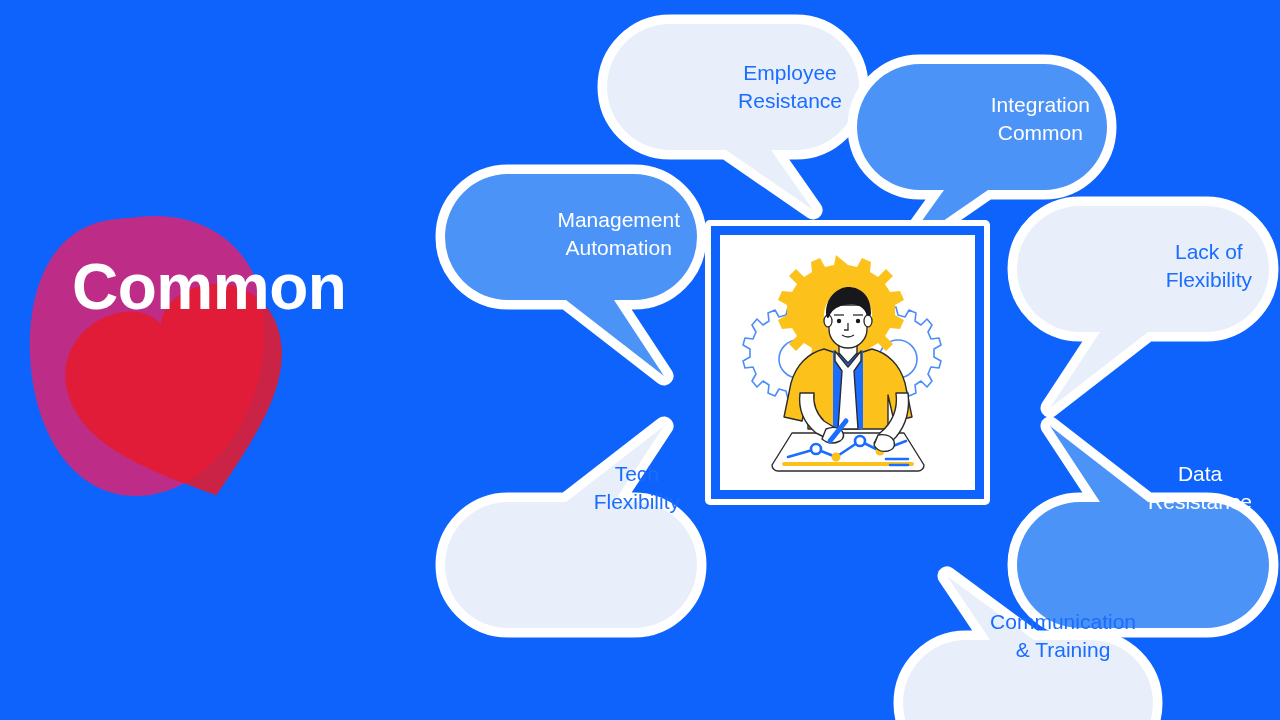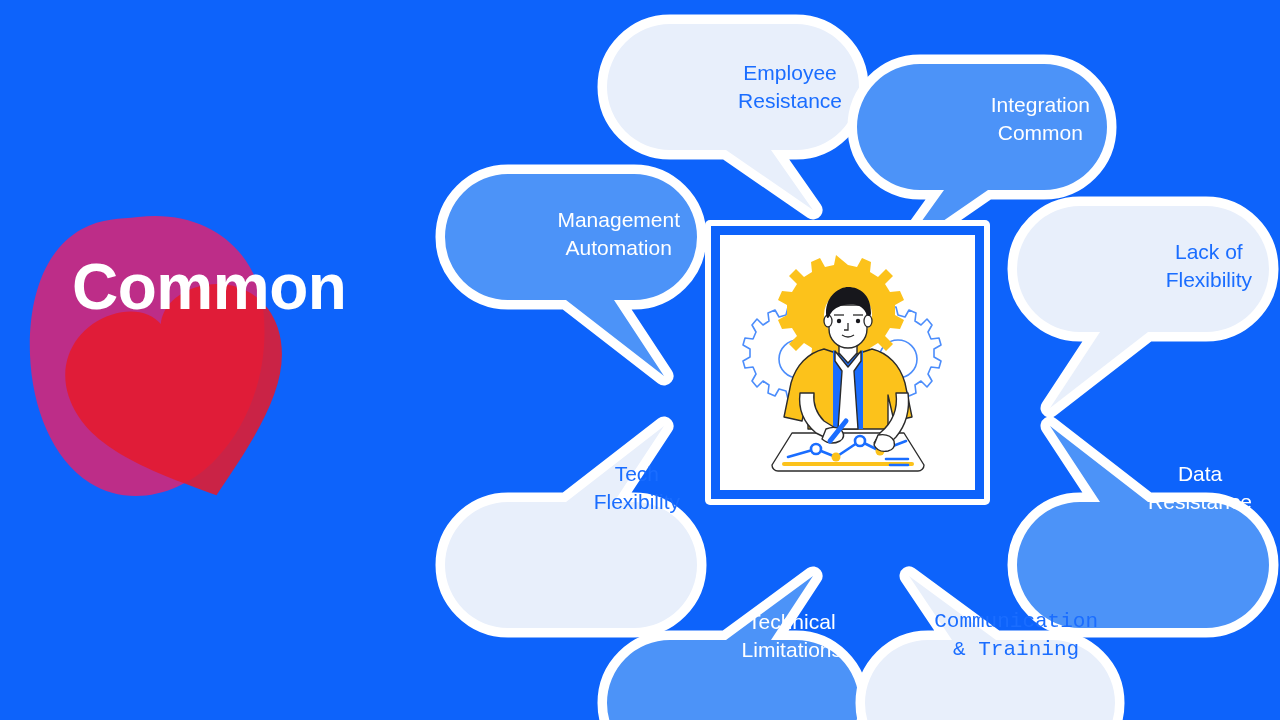--- a/index.html
+++ b/index.html
@@ -139,31 +139,22 @@
   <div class="bubble medium" style="left:1020px;top:418px;width:248px;height:140px;">
     <svg width="248" height="220" viewBox="0 0 248 220">
       <path fill="none" stroke="#ffffff" stroke-width="19" stroke-linejoin="round" d="M60 210 H186 A52 52 0 0 0 186 84 H80 L30 8 L128 84 H60 A52 52 0 0 0 60 210 Z"></path>
       <path fill="#4c93f8" d="M60 210 H186 A52 52 0 0 0 186 84 H80 L30 8 L128 84 H60 A52 52 0 0 0 60 210 Z"></path>
     </svg>
     <span class="txt">
       <span>Data</span><br><span>Resistance</span>
     </span>
   </div>
 
-  <div class="bubble medium" style="left:608px;top:566px;width:250px;height:140px;">
-    <svg width="250" height="210" viewBox="0 0 250 210">
-      <path fill="none" stroke="#ffffff" stroke-width="19" stroke-linejoin="round" d="M62 200 H188 A52 52 0 0 0 188 74 H118 L205 10 L163 74 H62 A52 52 0 0 0 62 200 Z"></path>
-      <path fill="#4c93f8" d="M62 200 H188 A52 52 0 0 0 188 74 H118 L205 10 L163 74 H62 A52 52 0 0 0 62 200 Z"></path>
-    </svg>
-    <span class="txt">
-      <span>Technical</span><br><span>Limitations</span>
-    </span>
-  </div>
-
-  <div class="bubble light" style="left:866px;top:566px;width:248px;height:140px;font-family:Liberation Mono, monospace;">
+
+  <div class="bubble light" style="left:904px;top:566px;width:248px;height:140px;">
     <svg width="248" height="210" viewBox="0 0 248 210">
       <path fill="none" stroke="#ffffff" stroke-width="19" stroke-linejoin="round" d="M62 200 H186 A52 52 0 0 0 186 74 H86 L43 10 L130 74 H62 A52 52 0 0 0 62 200 Z"></path>
       <path fill="#e8effb" d="M62 200 H186 A52 52 0 0 0 186 74 H86 L43 10 L130 74 H62 A52 52 0 0 0 62 200 Z"></path>
     </svg>
     <span class="txt">
       <span>Communication</span><br><span>&amp; Training</span>
     </span>
   </div>
 
   <div class="center-frame">

